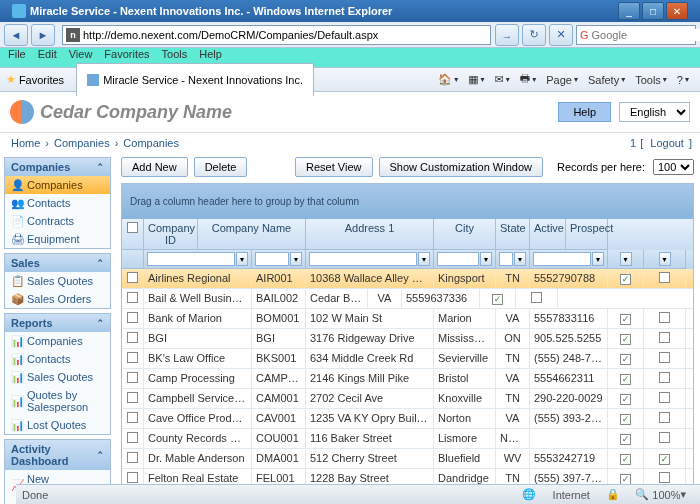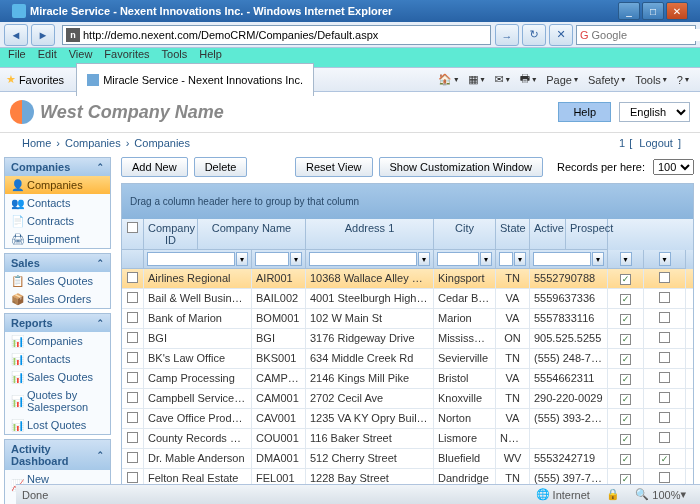--- a/index.html
+++ b/index.html
@@ -22,21 +22,21 @@
 .fav-row .star{color:#ffc040;margin-right:3px}
 .fav-row .tab{background:#fff;border:1px solid #a6b8cc;border-bottom:none;padding:10px 10px;margin-left:12px;display:flex;align-items:center}
 .fav-row .spacer{flex:1}
 .fav-row .tool-link{margin:0 5px;color:#333;display:flex;align-items:center}
 .fav-row .tool-link .arrow{font-size:8px;margin-left:2px}
 .page-header{display:flex;align-items:center;padding:8px 10px;border-bottom:1px solid #ddd}
 .logo{width:24px;height:24px;border-radius:50%;background:linear-gradient(90deg,#ff8040 50%,#6fa8d8 50%);margin-right:6px}
 .company-name{font-size:18px;font-weight:bold;color:#888;font-style:italic;flex:1}
 .help-btn{background:#a6c8f0;border:1px solid #6fa8d8;padding:3px 14px;margin-right:8px}
 .lang-sel{border:1px solid #a6b8cc;padding:2px 6px;background:#fff}
-.breadcrumb{padding:4px 19px;color:#2a5a8a;display:flex;align-items:center}
+.breadcrumb{padding:4px 8px;color:#2a5a8a;display:flex;align-items:center}
 .breadcrumb a{color:#2a5a8a;text-decoration:none;margin:0 3px}
 .breadcrumb .sep{margin:0 2px}
 .breadcrumb .spacer{flex:1}
 .breadcrumb .logout{color:#2a5a8a}
 .main-area{display:flex;height:380px}
 .sidebar{width:115px;padding:4px;overflow:hidden}
 .panel{border:1px solid #a6c0db;margin-bottom:4px;background:#f8fbfe}
 .panel-head{background:linear-gradient(#cde0f4,#a6c8e8);padding:3px 6px;font-weight:bold;color:#2a5a8a;display:flex;align-items:center;justify-content:space-between}
 .panel-head .collapse{font-size:9px}
 .panel-item{padding:3px 6px;display:flex;align-items:center;color:#2a5a8a;cursor:pointer}
@@ -128,21 +128,21 @@
     </span>
   <span class="tool-link">
       <span>Tools</span>
       <span class="arrow">▾</span>
     </span>
   <span class="tool-link">?<span class="arrow">▾</span></span>
 </div>
 
 <div class="page-header">
   <div class="logo"></div>
-  <div class="company-name">West Company Name</div>
+  <div class="company-name">Cedar Company Name</div>
   <button class="help-btn">Help</button>
   <select class="lang-sel"><option>English</option></select>
 </div>
 
 <div class="breadcrumb">
   <a>Home</a>
   <span class="sep">›</span>
   <a>Companies</a>
   <span class="sep">›</span>
   <a>Companies</a>
@@ -297,21 +297,20 @@
             <div class="gc c-city">Kingsport</div>
             <div class="gc c-state center">TN</div>
             <div class="gc c-phone num">5552790788</div>
             <div class="gc c-active center"><span class="chk on"></span></div>
             <div class="gc c-prospect center"><span class="chk"></span></div>
           </div>
           <div class="grow">
             <div class="gc c-cb center"><span class="chk"></span></div>
             <div class="gc c-name">Bail &amp; Well Business Solutions</div>
             <div class="gc c-id">BAIL002</div>
-            <div class="gc c-addr">4001 Steelburgh Highway</div>
             <div class="gc c-city">Cedar Bluff</div>
             <div class="gc c-state center">VA</div>
             <div class="gc c-phone num">5559637336</div>
             <div class="gc c-active center"><span class="chk on"></span></div>
             <div class="gc c-prospect center"><span class="chk"></span></div>
           </div>
           <div class="grow">
             <div class="gc c-cb center"><span class="chk"></span></div>
             <div class="gc c-name">Bank of Marion</div>
             <div class="gc c-id">BOM001</div>
@@ -433,16 +432,16 @@
             <div class="gc c-prospect center"><span class="chk"></span></div>
           </div>
         </div>
     </div>
   </div>
 </div>
 
 <div class="status-bar">
   <span>Done</span>
   <div class="spacer"></div>
-  <span class="seg">🌐 <span style="margin-left:3px">Internet</span></span>
+  <span class="seg">🌐 <span style="margin-left:17px">Internet</span></span>
   <span class="seg">🔒</span>
   <span class="seg">🔍 <span style="margin-left:3px">100%</span> ▾</span>
 </div>
 
 </body></html>

